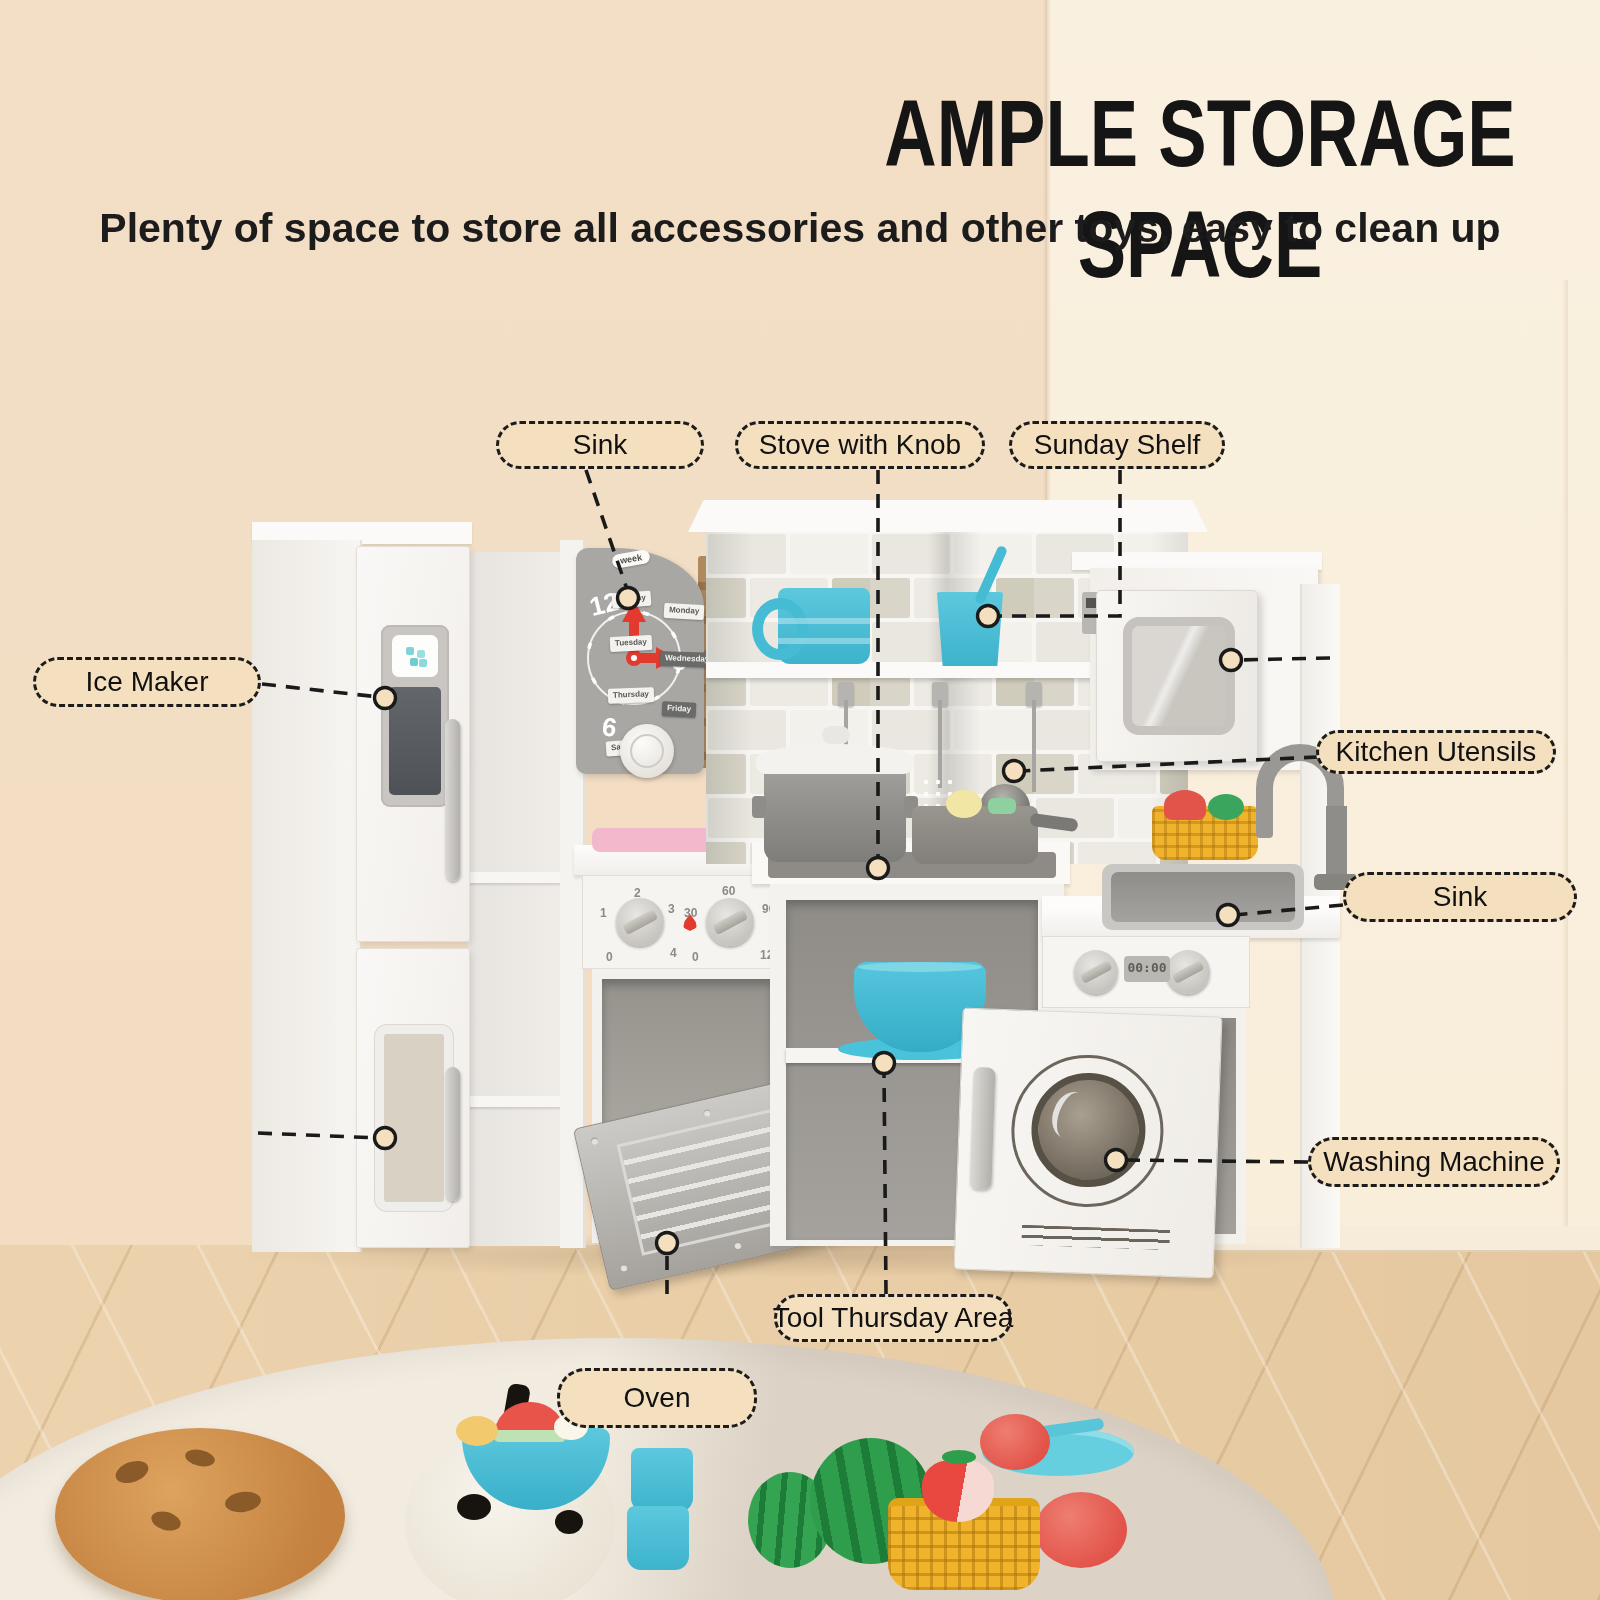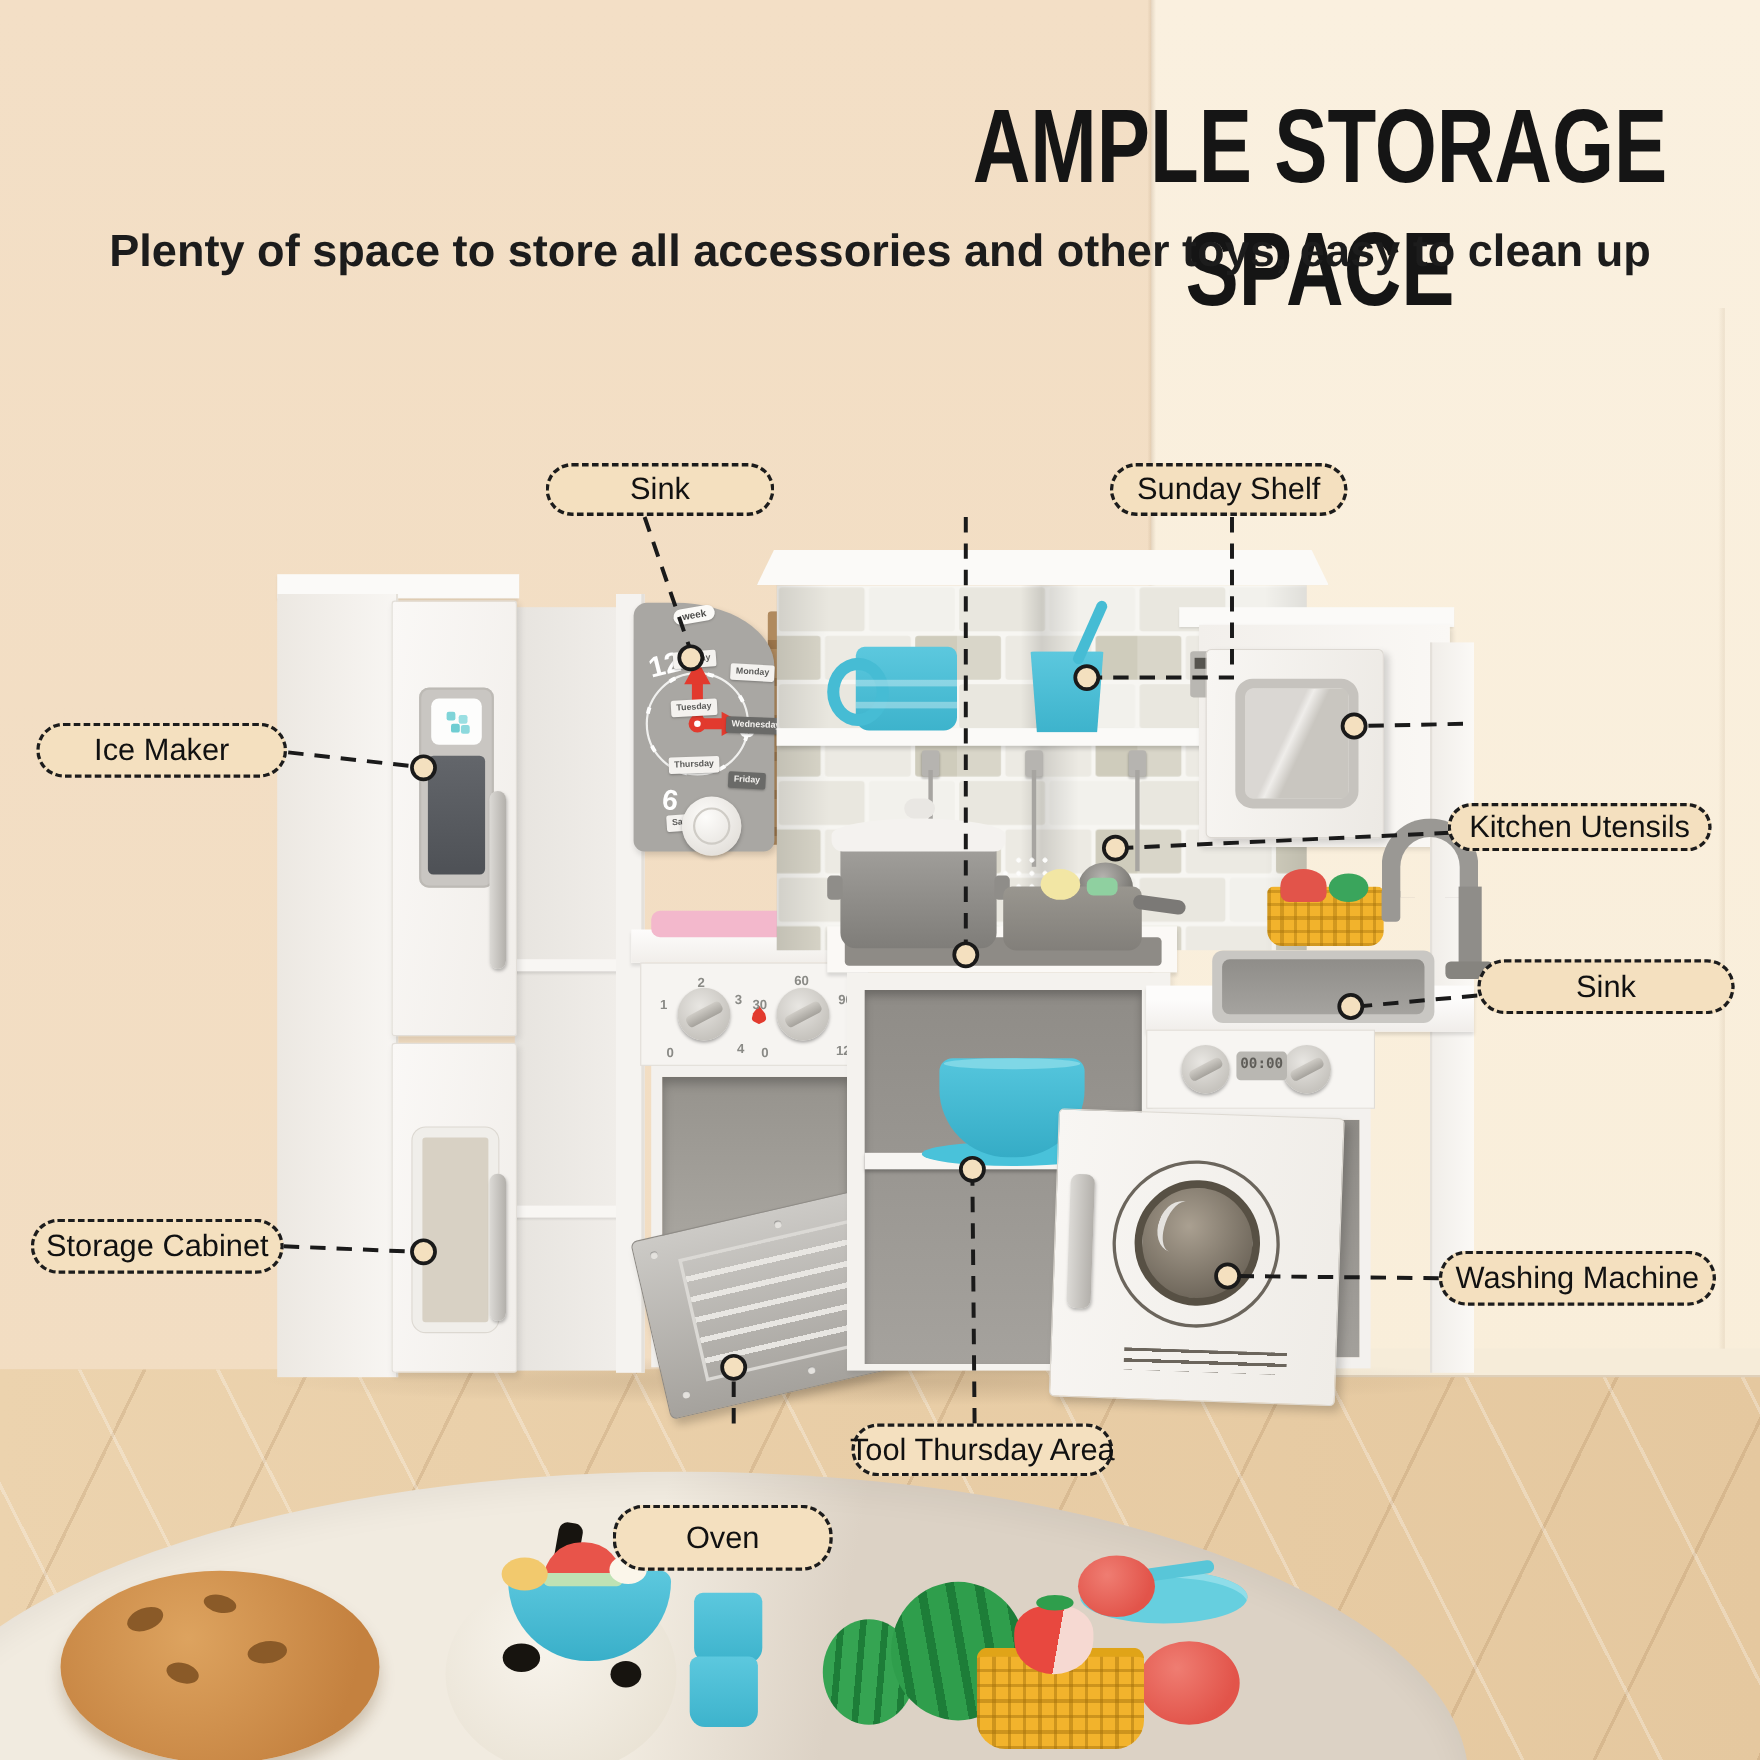--- a/index.html
+++ b/index.html
@@ -465,35 +465,35 @@
       <circle cx="1116" cy="1160" r="10.5" class="endpoint"></circle>
       <polyline points="667,1294 667,1250" class="connector"></polyline>
       <circle cx="667" cy="1243" r="10.5" class="endpoint"></circle>
       <polyline points="886,1294 884,1070" class="connector"></polyline>
       <circle cx="884" cy="1063" r="10.5" class="endpoint"></circle>
     </svg>
 
 <div class="pill" style="left: 496px; top: 421px; width: 208px; height: 48px;">
       <span>Sink</span>
     </div>
+    <div class="pill" style="left: 735px; top: 421px; width: 250px; height: 48px;">
+      <span>Stove with Knob</span>
+    </div>
     <div class="pill" style="left: 1009px; top: 421px; width: 216px; height: 48px;">
       <span>Sunday Shelf</span>
     </div>
     <div class="pill" style="left: 33px; top: 657px; width: 228px; height: 50px;">
       <span>Ice Maker</span>
     </div>
     <div class="pill" style="left: 1316px; top: 730px; width: 240px; height: 44px;">
       <span>Kitchen Utensils</span>
     </div>
     <div class="pill" style="left: 1343px; top: 872px; width: 234px; height: 50px;">
       <span>Sink</span>
     </div>
-    <div class="pill" style="left: 28px; top: 1108px; width: 230px; height: 50px;">
-      <span>Storage Cabinet</span>
-    </div>
     <div class="pill" style="left: 1308px; top: 1137px; width: 252px; height: 50px;">
       <span>Washing Machine</span>
     </div>
     <div class="pill" style="left: 557px; top: 1368px; width: 200px; height: 60px;">
       <span>Oven</span>
     </div>
     <div class="pill" style="left: 774px; top: 1294px; width: 238px; height: 48px;">
       <span>Tool Thursday Area</span>
     </div>
   </div>

